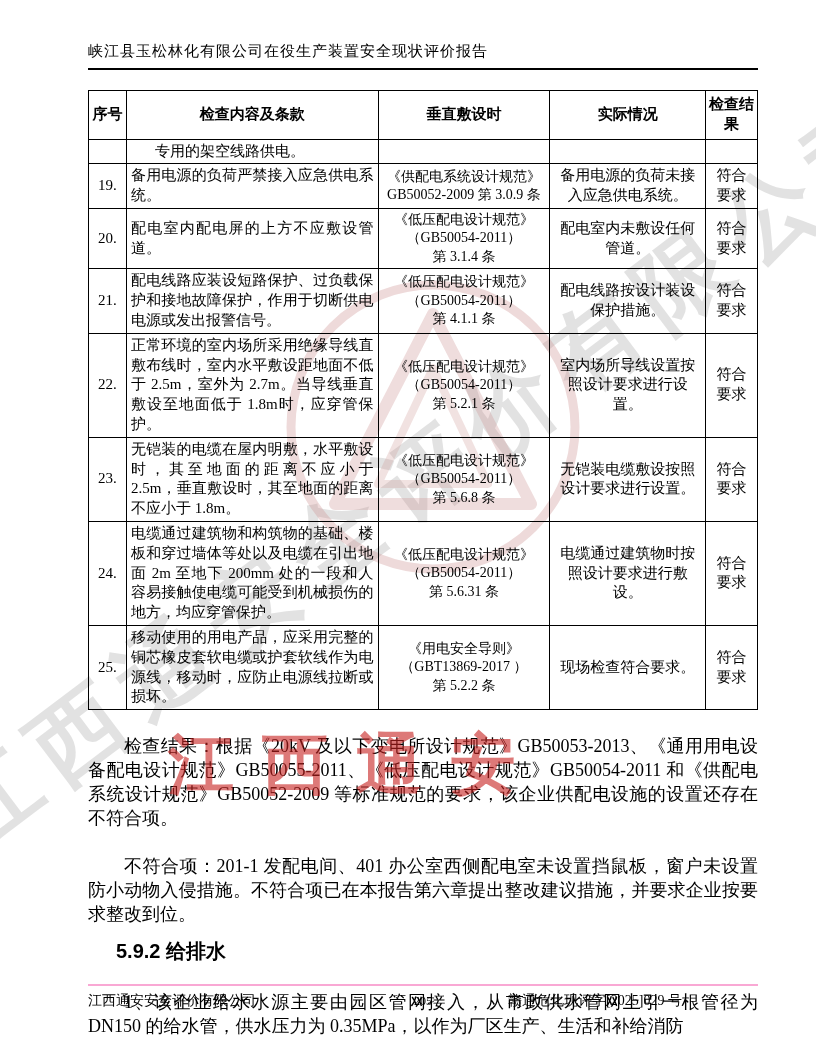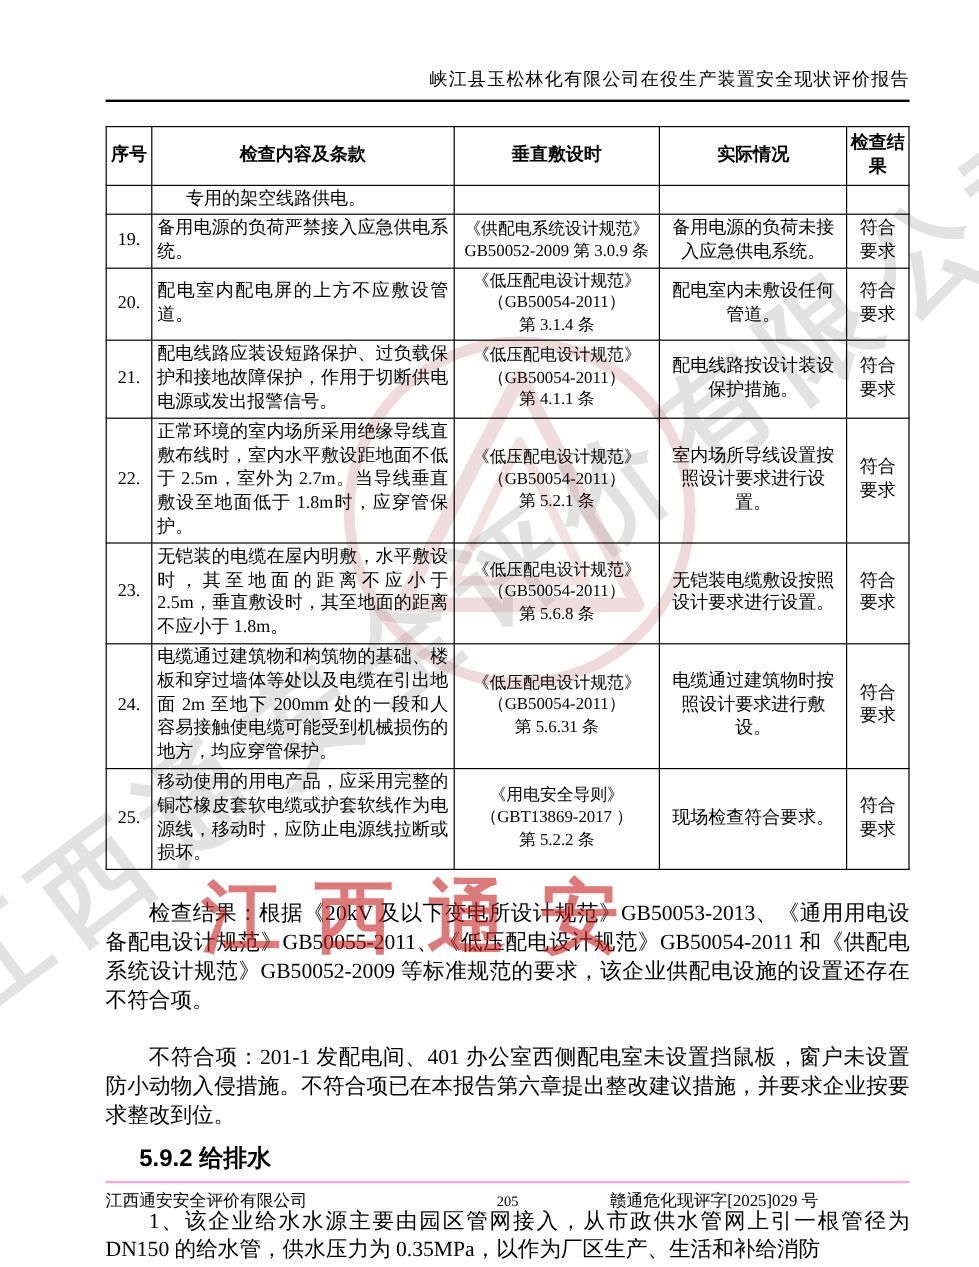--- a/index.html
+++ b/index.html
@@ -22,22 +22,22 @@
   .wm-red {
     position:absolute; left:168px; top:720px; z-index:2;
     font-size:66px; font-weight:bold; letter-spacing:28px;
     color:rgba(198,32,30,0.60);
     font-family:Liberation Serif, serif;
     pointer-events:none;
   }
   
   .content { position:relative; z-index:1; padding:42px 58px 0 88px; }
   .doc-title {
-    text-align:right; font-size:15px; letter-spacing:1px;
-    padding-bottom:7px; border-bottom:2px solid #000;margin-top:15px;
+    text-align:left; font-size:15px; letter-spacing:1px;
+    padding-bottom:7px; border-bottom:2px solid #000;
   }
   table.check-table {
     width:100%; border-collapse:collapse; margin-top:20px;
     font-size:15px; line-height:1.32;
   }
   .check-table th, .check-table td {
     border:1px solid #000; padding:2px 4px; vertical-align:middle;
   }
   .check-table th { font-weight:bold; text-align:center; padding:4px 2px; }
   td.num { text-align:center; }

